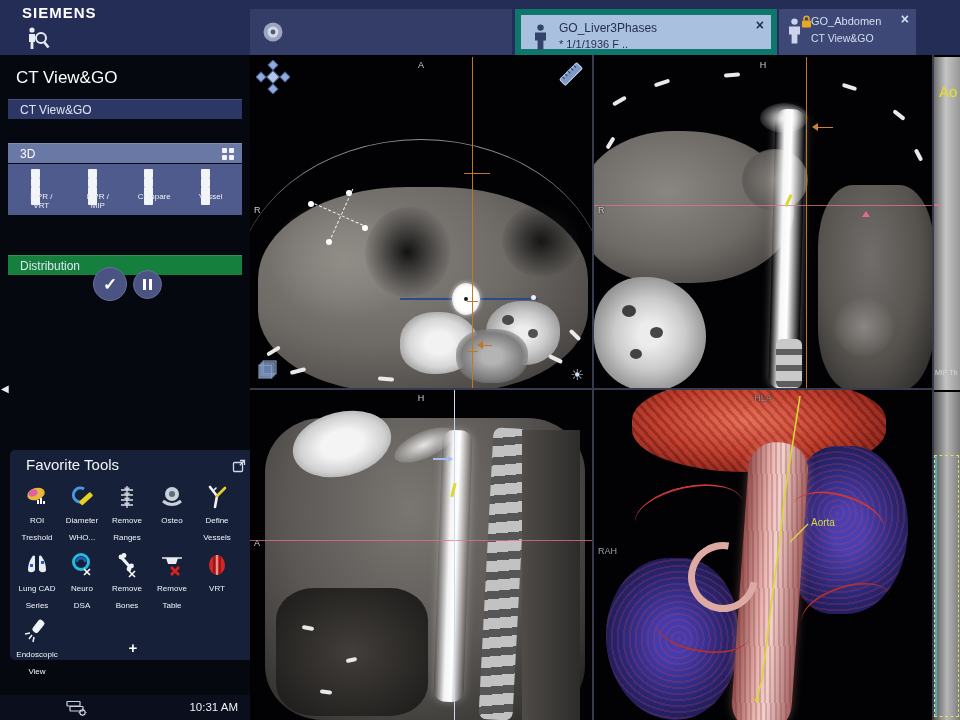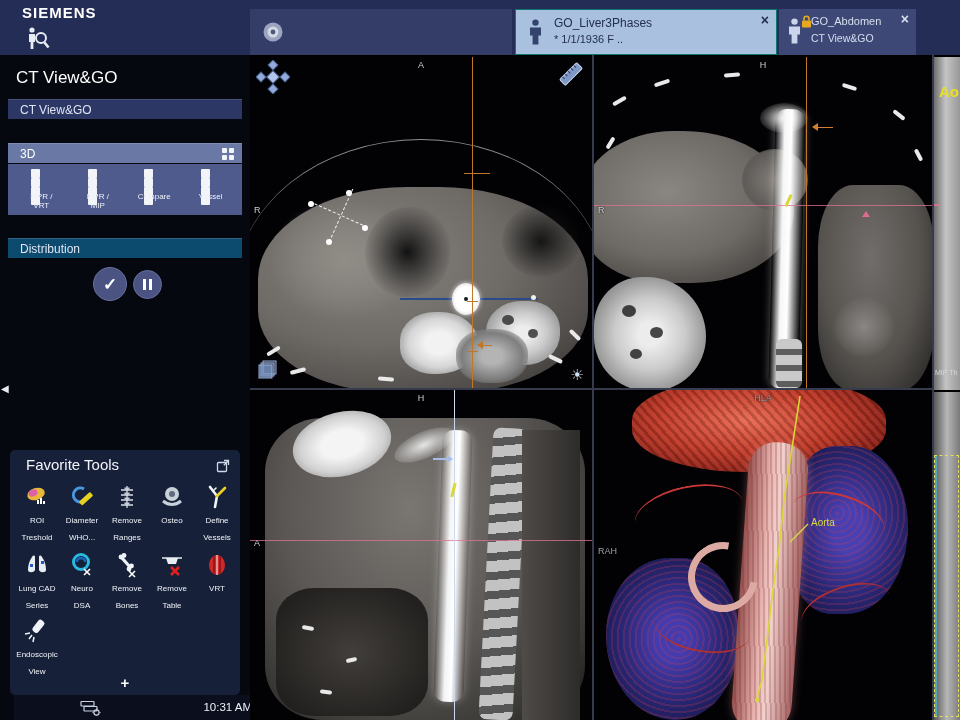--- a/index.html
+++ b/index.html
@@ -7,21 +7,21 @@
           font-family:"Liberation Sans",sans-serif;-webkit-font-smoothing:antialiased;}
   .abs{position:absolute;}
   i{display:block;position:absolute;font-style:normal;}
 
   
   .topbar{position:absolute;left:0;top:0;width:960px;height:55px;background:#242d55;}
   .brand{position:absolute;left:22px;top:4px;color:#fff;font-size:15px;font-weight:bold;letter-spacing:1px;}
   .patient-icon{position:absolute;left:24px;top:26px;width:26px;height:26px;}
   .tab{position:absolute;top:9px;height:46px;box-sizing:border-box;}
   .tab-disc{left:250px;width:262px;background:#343d68;}
-  .tab-active{left:515px;width:262px;background:#a9c0de;border:1px solid #0f766e;color:#22304f;}
+  .tab-active{left:515px;width:262px;background:#a9c0de;border:6px solid #0f766e;color:#22304f;}
   .tab-idle{left:779px;width:137px;background:#3d4876;color:#d8dff0;}
   .tab .t-title{position:absolute;left:38px;top:6px;font-size:12px;white-space:nowrap;}
   .tab .t-sub{position:absolute;left:38px;top:23px;font-size:11px;white-space:nowrap;}
   .tab-idle .t-title{left:32px;font-size:11px;}
   .tab-idle .t-sub{left:32px;font-size:10.5px;}
   .tab .t-close{position:absolute;right:7px;top:2px;font-size:14px;font-weight:bold;cursor:default;line-height:16px;}
   .person-ic{position:absolute;left:12px;top:9px;width:15px;height:27px;}
   .lock-ic{position:absolute;left:22px;top:5px;width:11px;height:13px;}
   .disc-ic{position:absolute;left:12px;top:12px;width:22px;height:22px;}
 
@@ -41,29 +41,29 @@
   .lay-btn .grid4{width:20px;height:20px;margin:0 auto;}
   .lay-btn b{width:9px;height:9px;}
   .lay-btn span{display:block;font-size:8px;line-height:9px;color:#eef2fb;margin-top:3px;white-space:pre-line;}
   .circ-btn{position:absolute;border-radius:50%;background:#4a5382;border:1px solid #656f9e;
             display:flex;align-items:center;justify-content:center;}
   .check-btn{left:93px;top:212px;width:32px;height:32px;color:#fff;font-size:17px;font-weight:bold;}
   .pause-btn{left:133px;top:215px;width:27px;height:27px;gap:3px;}
   .pause-btn b{display:block;width:3px;height:11px;background:#fff;}
   .collapse-arrow{position:absolute;left:1px;top:328px;color:#e8ebf2;font-size:10px;}
 
-  .fav-panel{position:absolute;left:10px;top:395px;width:230px;height:245px;background:#162039;border-radius:5px;}
+  .fav-panel{position:absolute;left:10px;top:395px;width:230px;height:210px;background:#162039;border-radius:5px;padding-left:16px;}
   .fav-title{position:absolute;left:16px;top:6px;font-size:15px;color:#f2f4f9;}
   .popout{position:absolute;right:10px;top:9px;width:14px;height:14px;}
   .tool{position:absolute;width:42px;text-align:center;cursor:default;}
   .tool svg{width:26px;height:26px;display:block;margin:0 auto;}
   .tool span{display:block;font-size:8px;line-height:17px;color:#f0f3f9;margin-top:2px;white-space:pre-line;}
   .add-btn{position:absolute;left:0;right:0;bottom:4px;text-align:center;color:#fff;font-size:15px;font-weight:bold;}
 
-  .statusbar{position:absolute;left:14px;top:695px;width:250px;height:25px;background:#0a0e1d;text-decoration:underline;}
+  .statusbar{position:absolute;left:0;top:695px;width:250px;height:25px;background:#0a0e1d;text-decoration:underline;}
   .sb-time{position:absolute;right:12px;top:0;line-height:25px;font-size:11.5px;color:#edf0f7;}
   .film-ic{position:absolute;left:66px;top:5px;width:22px;height:16px;}
 
   
   .main{position:absolute;left:250px;top:55px;width:710px;height:665px;background:#000;}
   .divider{position:absolute;background:#363b4e;}
   .vp{position:absolute;background:#020204;overflow:hidden;}
   .vp-axial{left:0;top:2px;width:342px;height:331px;}
   .vp-coronal{left:344px;top:2px;width:338px;height:331px;}
   .vp-sagittal{left:0;top:335px;width:342px;height:330px;}
@@ -72,21 +72,21 @@
   .orient{position:absolute;font-size:9px;color:#c9cdd6;text-shadow:0 0 2px #000;z-index:30;}
   .o-top{left:50%;top:3px;transform:translateX(-50%);}
   .o-left{left:4px;top:148px;}
   .xline{position:absolute;z-index:20;}
   .speck{position:absolute;background:#e9e9e9;border-radius:2px;}
   .annot{position:absolute;left:95px;top:91px;width:152px;border:1px solid #dcdcdc;
          background:rgba(105,105,105,0.5);padding:3px 6px;box-sizing:border-box;z-index:40;}
   .annot div{font-size:9.5px;line-height:13.5px;color:#f4f4f4;text-shadow:0 1px 2px #000;white-space:nowrap;}
   .tri{width:0;height:0;border:4px solid transparent;}
   .vrt-label{position:absolute;font-size:10px;color:#d8d848;z-index:30;text-align:center;}
-  .cpr-ao{position:absolute;left:5px;top:26px;font-size:15px;font-weight:bold;color:#e8e020;z-index:30;}
+  .cpr-ao{position:absolute;left:5px;top:26px;font-size:15px;font-weight:normal;color:#e8e020;z-index:30;}
   .cpr-mip{position:absolute;left:1px;top:312px;font-size:7px;color:#d8d8d8;white-space:nowrap;z-index:30;}
 </style>
 </head>
 <body>
 
 <div class="screen">
 
   <div class="topbar">
     <div class="brand">SIEMENS</div>
     <div class="patient-icon">
@@ -169,21 +169,21 @@
       <div class="lay-btn">
           <span class="grid4"><b></b><b></b><b></b><b></b></span>
           <span>Compare</span>
         </div>
       <div class="lay-btn">
           <span class="grid4"><b></b><b></b><b></b><b></b></span>
           <span>Vessel</span>
         </div>
     </div>
 
-    <div class="bar" style="top:183px;background:#0c4a6e"><span>Distribution</span></div>
+    <div class="bar" style="top:200px;background:#15803d"><span>Distribution</span></div>
 
     <div class="circ-btn check-btn">
         <span>✓</span>
       </div>
     <div class="circ-btn pause-btn">
         <b></b>
         <b></b>
       </div>
 
     <span class="collapse-arrow">◀</span>

